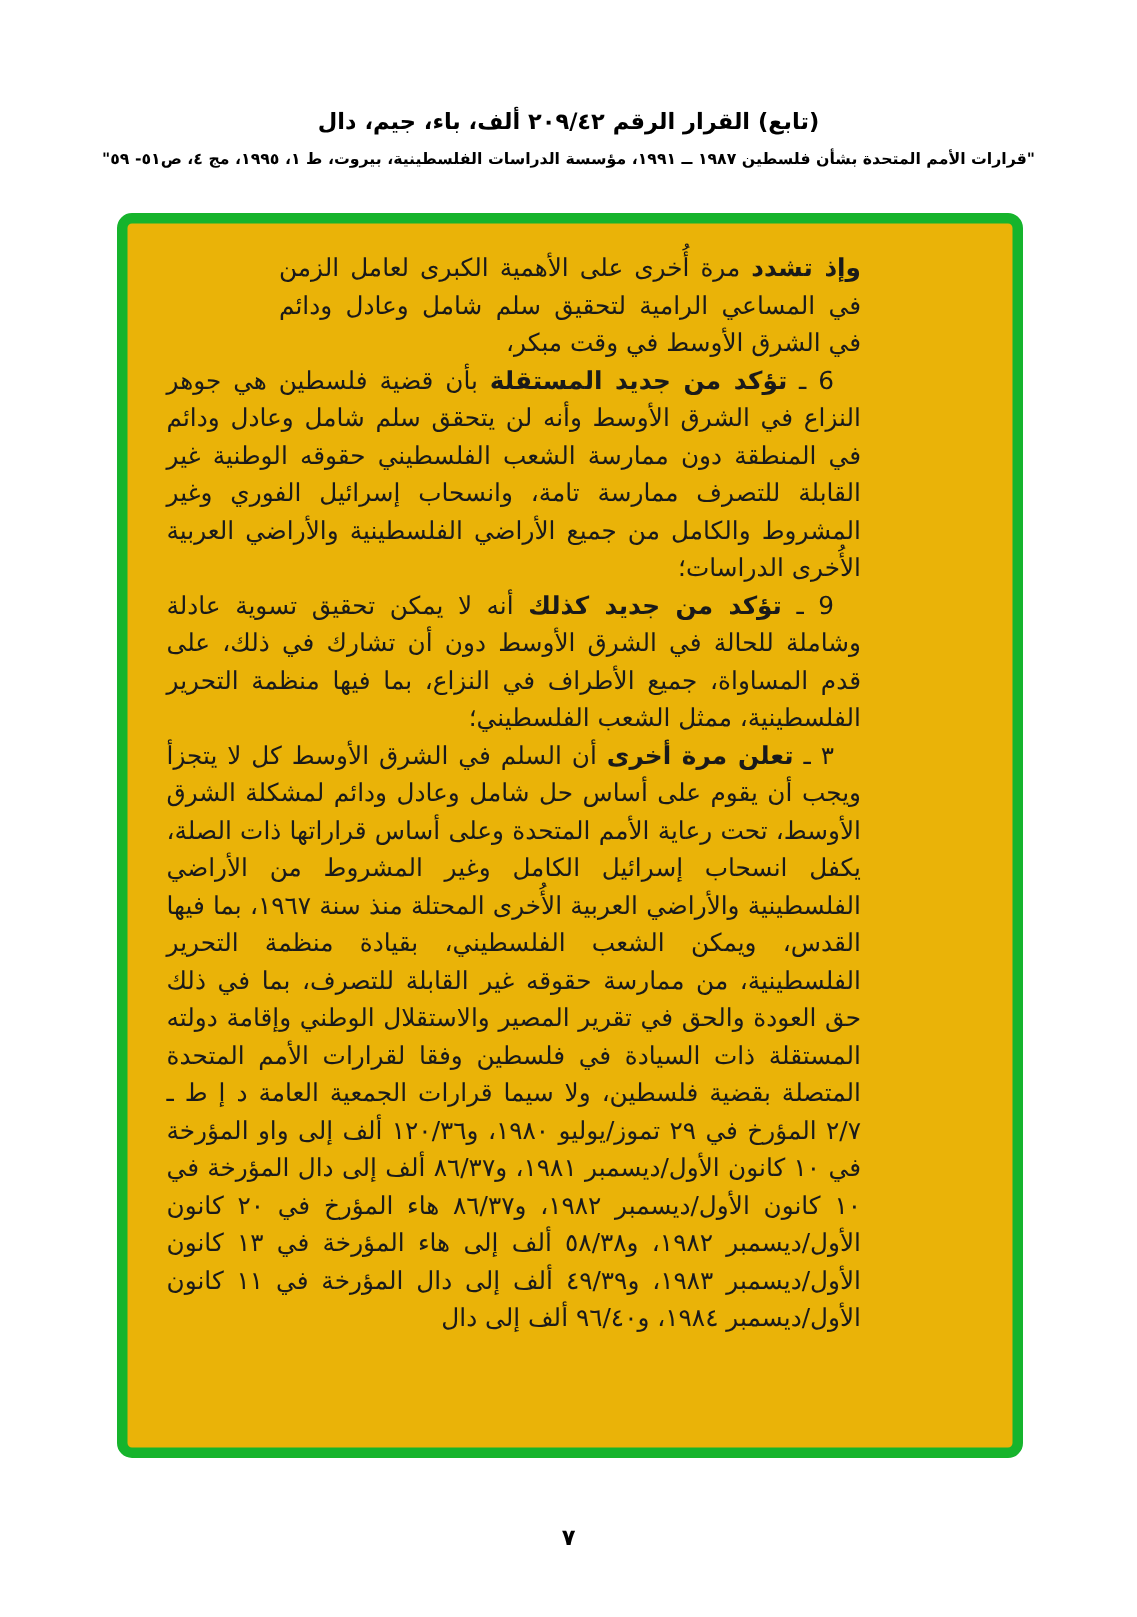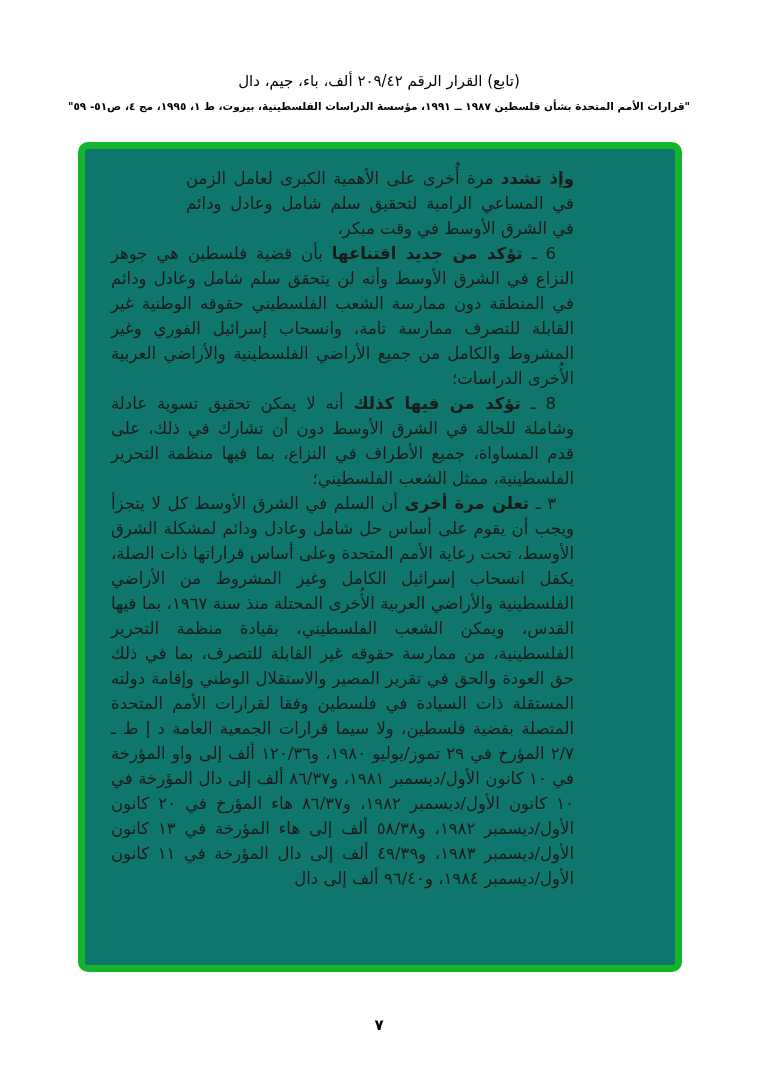--- a/index.html
+++ b/index.html
@@ -19,40 +19,40 @@
   .header {
     position: absolute;
     top: 72px;
     left: 0;
     width: 100%;
     direction: rtl;
     text-align: center;
   }
   .doc-title {
     font-size: 15px;
-    font-weight: normal;
+    font-weight: bold;
     color: #000000;
     letter-spacing: 0.2px;
   }
   .source-line {
     margin-top: 10px;
     font-size: 10.5px;
     font-weight: bold;
     color: #000000;
   }
   .green-box {
     position: absolute;
     left: 78px;
     top: 142px;
     width: 604px;
     height: 830px;
     box-sizing: border-box;
     border: 7px solid #16b42c;
     border-radius: 10px;
-    background: #0f766e;
+    background: #eab308;
   }
   .body-col {
     position: absolute;
     left: 26px;
     top: 17px;
     width: 463px;
     direction: rtl;
     text-align: justify;
     font-size: 16.5px;
     line-height: 25px;
@@ -89,21 +89,21 @@
 <div class="page">
 
   <div class="header">
     <div class="doc-title">(تابع) القرار الرقم ٢٠٩/٤٢ ألف، باء، جيم، دال</div>
     <div class="source-line">"قرارات الأمم المتحدة بشأن فلسطين ١٩٨٧ ــ ١٩٩١، مؤسسة الدراسات الفلسطينية، بيروت، ط ١، ١٩٩٥، مج ٤، ص٥١- ٥٩"</div>
   </div>
 
   <div class="green-box" style="border-color: rgb(22, 180, 44);">
     <div class="body-col" style="color: rgb(26, 26, 26);">
         <p class="para preamble"><b>وإذ تشدد</b><span> مرة أُخرى على الأهمية الكبرى لعامل الزمن في المساعي الرامية لتحقيق سلم شامل وعادل ودائم في الشرق الأوسط في وقت مبكر،</span></p>
-        <p class="para numbered"><span>6 ـ </span><b>تؤكد من جديد اقتناعها</b><span> بأن قضية فلسطين هي جوهر النزاع في الشرق الأوسط وأنه لن يتحقق سلم شامل وعادل ودائم في المنطقة دون ممارسة الشعب الفلسطيني حقوقه الوطنية غير القابلة للتصرف ممارسة تامة، وانسحاب إسرائيل الفوري وغير المشروط والكامل من جميع الأراضي الفلسطينية والأراضي العربية الأُخرى الدراسات؛</span></p>
-        <p class="para numbered"><span>8 ـ </span><b>تؤكد من فيها كذلك</b><span> أنه لا يمكن تحقيق تسوية عادلة وشاملة للحالة في الشرق الأوسط دون أن تشارك في ذلك، على قدم المساواة، جميع الأطراف في النزاع، بما فيها منظمة التحرير الفلسطينية، ممثل الشعب الفلسطيني؛</span></p>
+        <p class="para numbered"><span>6 ـ </span><b>تؤكد من جديد المستقلة</b><span> بأن قضية فلسطين هي جوهر النزاع في الشرق الأوسط وأنه لن يتحقق سلم شامل وعادل ودائم في المنطقة دون ممارسة الشعب الفلسطيني حقوقه الوطنية غير القابلة للتصرف ممارسة تامة، وانسحاب إسرائيل الفوري وغير المشروط والكامل من جميع الأراضي الفلسطينية والأراضي العربية الأُخرى الدراسات؛</span></p>
+        <p class="para numbered"><span>9 ـ </span><b>تؤكد من جديد كذلك</b><span> أنه لا يمكن تحقيق تسوية عادلة وشاملة للحالة في الشرق الأوسط دون أن تشارك في ذلك، على قدم المساواة، جميع الأطراف في النزاع، بما فيها منظمة التحرير الفلسطينية، ممثل الشعب الفلسطيني؛</span></p>
         <p class="para numbered"><span>٣ ـ </span><b>تعلن مرة أخرى</b><span> أن السلم في الشرق الأوسط كل لا يتجزأ ويجب أن يقوم على أساس حل شامل وعادل ودائم لمشكلة الشرق الأوسط، تحت رعاية الأمم المتحدة وعلى أساس قراراتها ذات الصلة، يكفل انسحاب إسرائيل الكامل وغير المشروط من الأراضي الفلسطينية والأراضي العربية الأُخرى المحتلة منذ سنة ١٩٦٧، بما فيها القدس، ويمكن الشعب الفلسطيني، بقيادة منظمة التحرير الفلسطينية، من ممارسة حقوقه غير القابلة للتصرف، بما في ذلك حق العودة والحق في تقرير المصير والاستقلال الوطني وإقامة دولته المستقلة ذات السيادة في فلسطين وفقا لقرارات الأمم المتحدة المتصلة بقضية فلسطين، ولا سيما قرارات الجمعية العامة د إ ط ـ ٢/٧ المؤرخ في ٢٩ تموز/يوليو ١٩٨٠، و١٢٠/٣٦ ألف إلى واو المؤرخة في ١٠ كانون الأول/ديسمبر ١٩٨١، و٨٦/٣٧ ألف إلى دال المؤرخة في ١٠ كانون الأول/ديسمبر ١٩٨٢، و٨٦/٣٧ هاء المؤرخ في ٢٠ كانون الأول/ديسمبر ١٩٨٢، و٥٨/٣٨ ألف إلى هاء المؤرخة في ١٣ كانون الأول/ديسمبر ١٩٨٣، و٤٩/٣٩ ألف إلى دال المؤرخة في ١١ كانون الأول/ديسمبر ١٩٨٤، و٩٦/٤٠ ألف إلى دال</span></p>
       </div>
   </div>
 
   <div class="page-number">٧</div>
 
 </div>
 
 </body></html>

